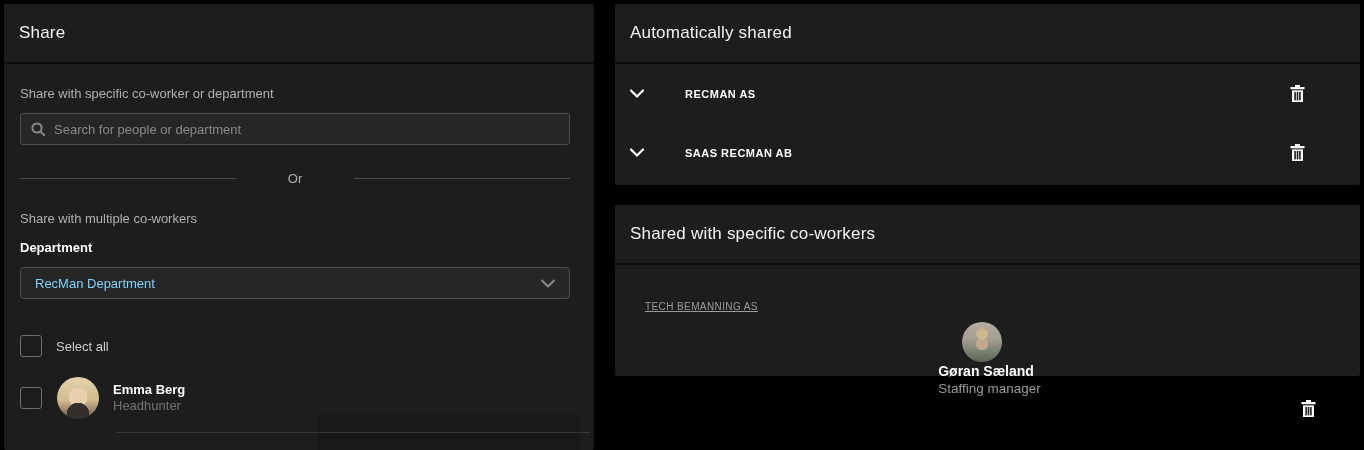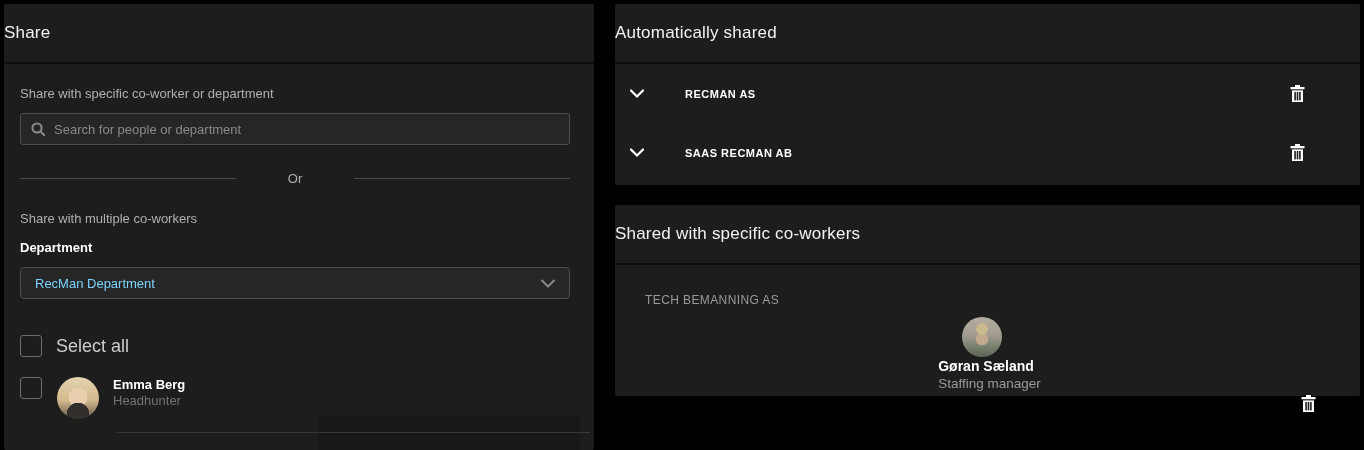--- a/index.html
+++ b/index.html
@@ -3,23 +3,23 @@
 <meta charset="utf-8">
 <style>
   * { margin:0; padding:0; box-sizing:border-box; }
   html,body { background:#000; }
   body { font-family:"Liberation Sans","DejaVu Sans",sans-serif; }
   .stage { position:relative; width:1364px; height:450px; background:#000; overflow:hidden; }
 
   .panel { position:absolute; background:#1d1d1d; border-radius:2px; }
   .left-panel { left:4px; top:4px; width:590px; height:446px; }
   .card1 { left:615px; top:4px; width:745px; height:181px; }
-  .card2 { left:615px; top:205px; width:745px; height:191px; }
-
-  .panel-header { height:60px; border-bottom:2px solid #0d0d0d; display:flex; align-items:center; padding:0 0; }
+  .card2 { left:615px; top:205px; width:745px; height:171px; }
+
+  .panel-header { height:60px; border-bottom:2px solid #0d0d0d; display:flex; align-items:center; padding:0 15px; }
   .panel-title { font-size:17px; font-weight:500; color:#f2f2f2; letter-spacing:0.2px; }
 
   
   .lcontent { padding:0 24px 0 16px; position:relative; }
   .section-label { margin-top:22px; font-size:13px; color:#b0b0b0; }
   .section-label.second { margin-top:25px; }
 
   .search-box { margin-top:12px; height:32px; background:#262626; border:1px solid #4d4d4d; border-radius:3px;
                 display:flex; align-items:center; padding:0 10px; }
   .search-box svg { flex:0 0 auto; }
@@ -34,42 +34,42 @@
   .dept-label { margin-top:14px; font-size:13px; font-weight:700; color:#ffffff; }
 
   .select-control { margin-top:12px; height:32px; background:#262626; border:1px solid #4d4d4d; border-radius:4px;
                     display:flex; align-items:center; padding:0 14px; cursor:pointer; }
   .select-value { font-size:13px; color:#7dd3fc; }
   .select-control svg { margin-left:auto; }
 
   .checkbox { width:22px; height:22px; border:1px solid #6e6e6e; border-radius:3px; background:transparent; flex:0 0 auto; cursor:pointer; }
 
   .select-all-row { margin-top:36px; display:flex; align-items:center; }
-  .select-all-label { margin-left:14px; font-size:18px; color:#cccccc; }
-
-  .person-row { margin-top:20px; display:flex; padding-bottom:14px; position:relative; }
+  .select-all-label { margin-left:14px; font-size:13px; color:#cccccc; }
+
+  .person-row { margin-top:20px; display:flex; align-items:center; padding-bottom:14px; position:relative; }
   .person-row::after { content:""; position:absolute; left:96px; right:-20px; bottom:0; height:1px; background:#383838; }
   .avatar { border-radius:50%; flex:0 0 auto; }
   .avatar.emma { width:42px; height:42px; margin-left:15px;
       background:
         radial-gradient(circle at 50% 88%, #33302c 0 26%, rgba(0,0,0,0) 27%),
         radial-gradient(circle at 50% 48%, #e9cfae 0 30%, rgba(0,0,0,0) 32%),
         linear-gradient(180deg, #e3d3ae 0%, #d3ba8e 55%, #8d7a62 85%, #4a423a 100%); }
   .person-meta { margin-left:14px; line-height:16px; }
   .person-name { font-size:13px; font-weight:600; color:#ffffff; }
   .person-role { font-size:13px; color:#737373; }
 
   .shade-region { position:absolute; left:314px; top:329px; width:262px; height:46px; background:rgba(0,0,0,0.16); pointer-events:none; }
 
   
   .group-row { height:59px; display:flex; align-items:center; padding:0 53px 0 15px; cursor:pointer; }
   .group-name { margin-left:25px; font-size:11px; font-weight:700; color:#ffffff; letter-spacing:0.5px;padding-left:16px; }
   .icon-btn { margin-left:auto; background:none; border:none; padding:2px; cursor:pointer; line-height:0; }
 
-  .company-label { margin:28px 0 0 30px; font-size:12px; color:#9a9a9a; letter-spacing:0.4px; }
+  .company-label { margin:36px 0 0 30px; font-size:10px; color:#9a9a9a; letter-spacing:0.4px;text-decoration:underline; }
   .person2-row { margin:10px 42px 0 30px; display:flex; align-items:center;flex-direction:column; }
   .avatar.goran { width:40px; height:40px;
       background:
         radial-gradient(circle at 50% 30%, #cbb98e 0 16%, rgba(0,0,0,0) 18%),
         radial-gradient(circle at 50% 55%, #c3a98e 0 20%, rgba(0,0,0,0) 22%),
         linear-gradient(180deg, #b5afa3 0%, #a29c90 45%, #77806f 75%, #5d6456 100%); }
   .person2-meta { margin-left:16px; line-height:18px; }
   .person2-name { font-size:14px; font-weight:600; color:#ffffff; }
   .person2-role { font-size:13.5px; color:#9a9a9a; }
 </style>

